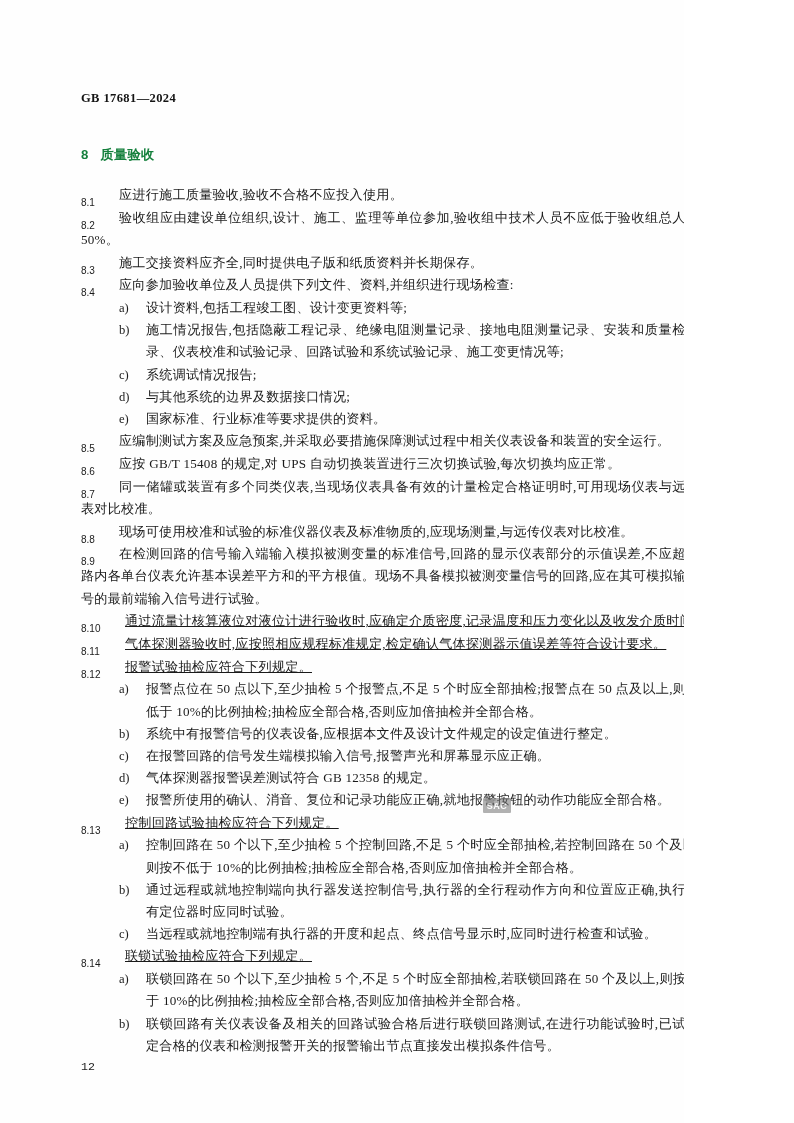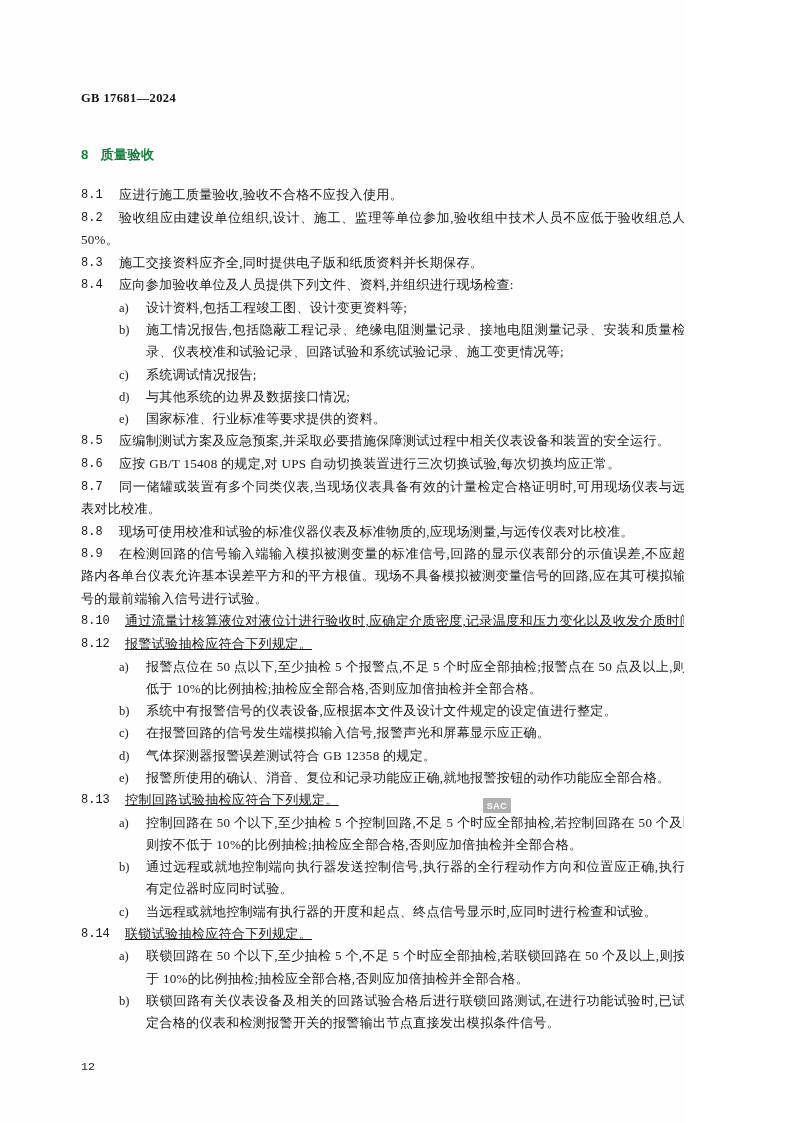--- a/index.html
+++ b/index.html
@@ -54,23 +54,23 @@
     font-size: 13.1px;
     line-height: 22.2px;
     margin: 0 0 0.5px 0;
     text-align: justify;
     text-justify: inter-character;
     letter-spacing: 0.02em;
   }
   .para > .num {
     position: absolute;
     left: 0;
-    top: 0;
-    font-family: Liberation Mono, monospace;
-    font-size: 12px;
+    top: 8px;
+    font-family: Liberation Sans, sans-serif;
+    font-size: 10px;
     letter-spacing: 0;
   }
   .para.lvl1 {
     padding-left: 0;
     text-indent: 0;
   }
   .para.lvl1 > .txt {
     display: block;
     padding-left: 38px;
     text-indent: 0;
@@ -204,20 +204,24 @@
     </p>
     <p class="para lvl1 hang">
       <span class="num">8.9</span>
       <span class="txt">在检测回路的信号输入端输入模拟被测变量的标准信号,回路的显示仪表部分的示值误差,不应超过回路内各单台仪表允许基本误差平方和的平方根值。现场不具备模拟被测变量信号的回路,应在其可模拟输入信号的最前端输入信号进行试验。</span>
     </p>
     <p class="para lvl1 hang">
       <span class="num">8.10</span>
       <span class="txt w3">通过流量计核算液位对液位计进行验收时,应确定介质密度,记录温度和压力变化以及收发介质时间。</span>
     </p>
     <p class="para lvl1 hang">
+      <span class="num">8.11</span>
+      <span class="txt w3">气体探测器验收时,应按照相应规程标准规定,检定确认气体探测器示值误差等符合设计要求。</span>
+    </p>
+    <p class="para lvl1 hang">
       <span class="num">8.12</span>
       <span class="txt w3">报警试验抽检应符合下列规定。</span>
     </p>
 
     <p class="item">
       <span class="lbl">a)</span>
       <span>报警点位在 50 点以下,至少抽检 5 个报警点,不足 5 个时应全部抽检;报警点在 50 点及以上,则按不低于 10%的比例抽检;抽检应全部合格,否则应加倍抽检并全部合格。</span>
     </p>
     <p class="item">
       <span class="lbl">b)</span>

